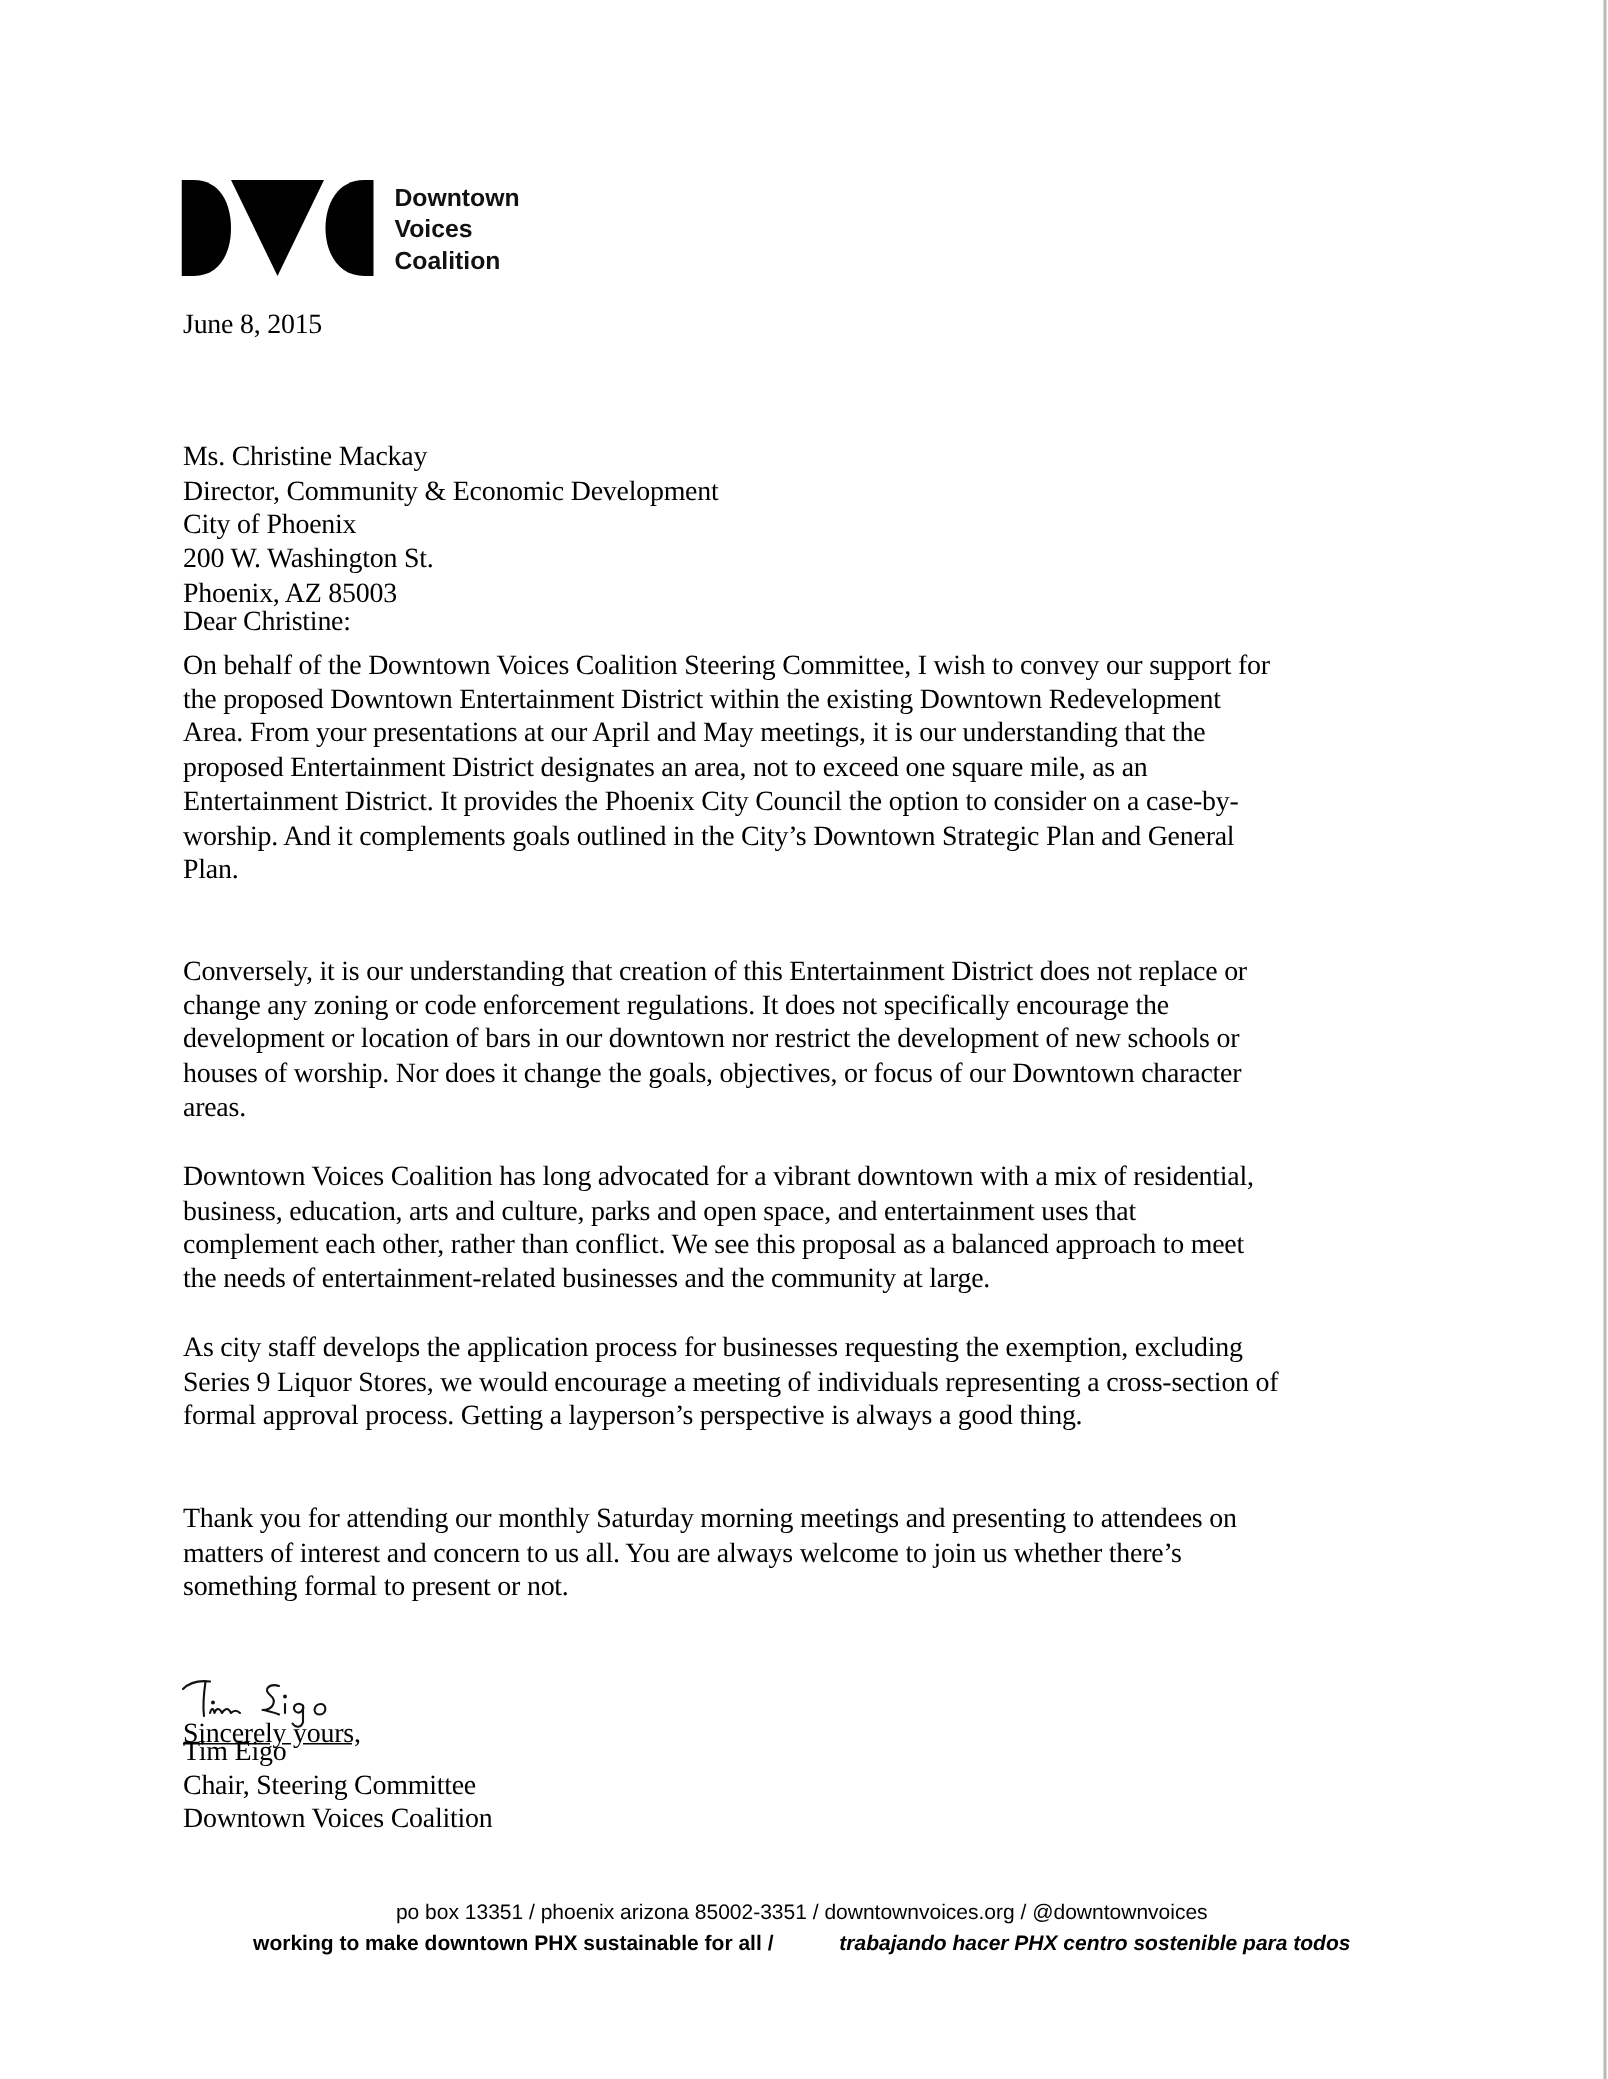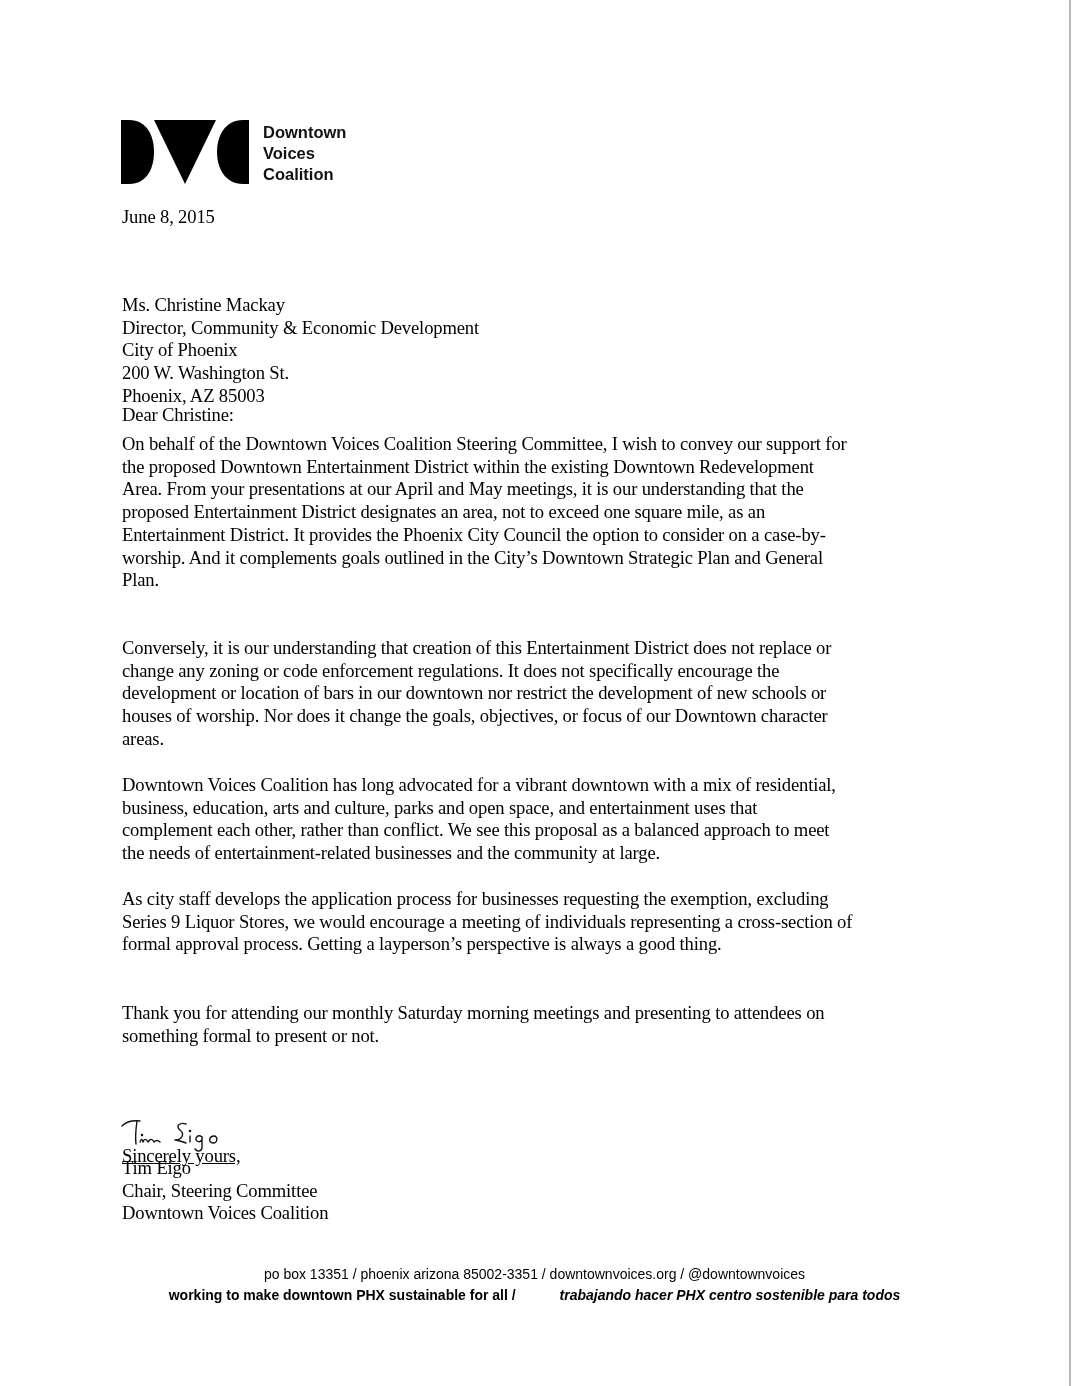--- a/index.html
+++ b/index.html
@@ -87,20 +87,21 @@
   </div>
 
   <div class="block serif p4">
     <div>As city staff develops the application process for businesses requesting the exemption, excluding</div>
     <div>Series 9 Liquor Stores, we would encourage a meeting of individuals representing a cross-section of</div>
     <div>formal approval process. Getting a layperson’s perspective is always a good thing.</div>
   </div>
 
   <div class="block serif p5">
     <div>Thank you for attending our monthly Saturday morning meetings and presenting to attendees on</div>
+    <div>matters of interest and concern to us all. You are always welcome to join us whether there’s</div>
     <div>something formal to present or not.</div>
   </div>
 
   <div class="block serif closing">Sincerely yours,</div>
 
   <div class="signature">
     <svg width="130" height="44" viewBox="0 0 130 44" fill="none" stroke="#111" stroke-width="1.4" stroke-linecap="round" stroke-linejoin="round">
 
       <path d="M2,14 C6,10 12,8 20,9"></path>
       <path d="M17,9 C16,16 15,24 16,32"></path>

